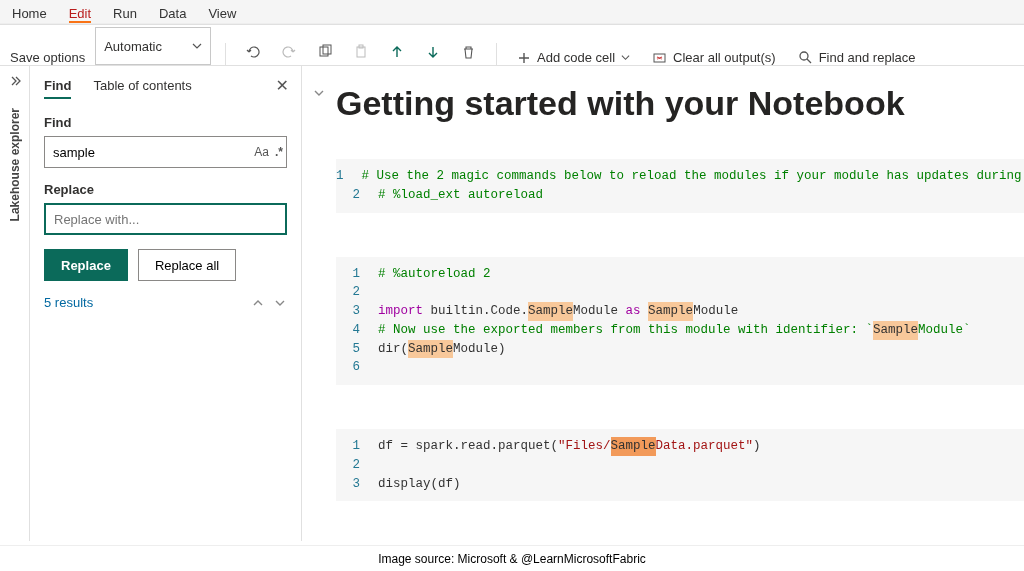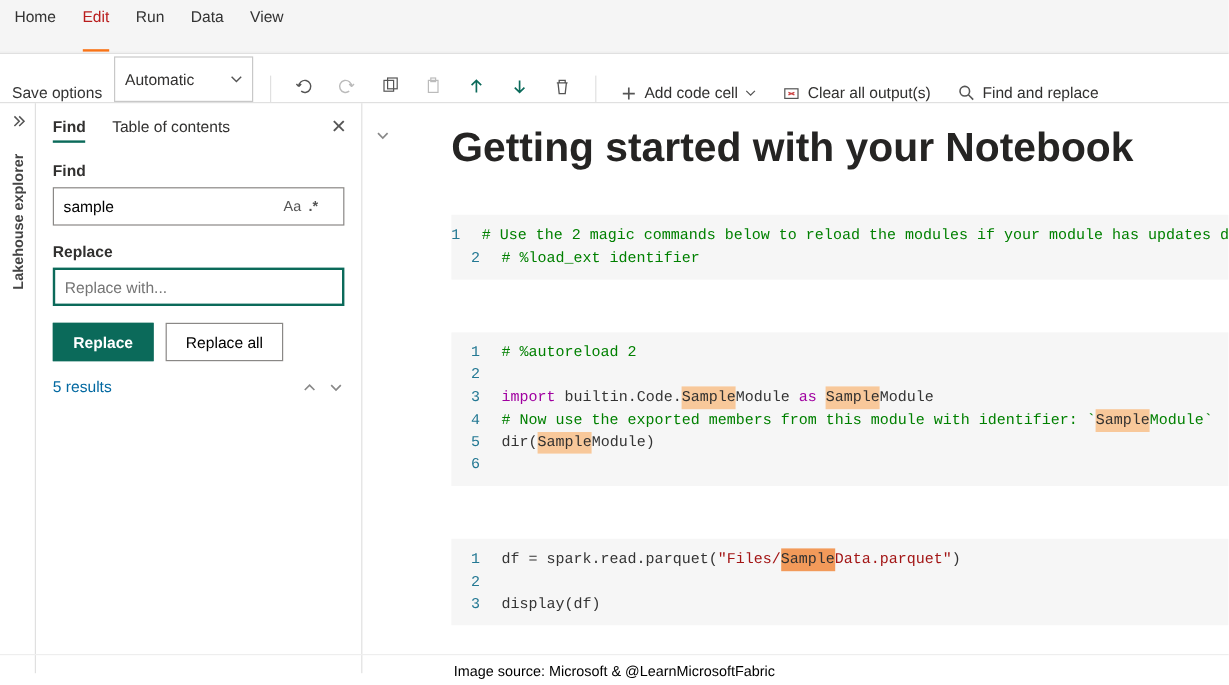--- a/index.html
+++ b/index.html
@@ -11,21 +11,21 @@
     width: 1024px;
     height: 571px;
     overflow: hidden;
     position: relative;
   }
   
   .menubar {
     display: flex;
     gap: 22px;
     padding: 6px 12px 0 12px;
-    height: 44px;
+    height: 24px;
     background: #f5f5f5;
     border-bottom: 1px solid #eee;
     font-size: 13px;
   }
   .menu-item { color: #333; cursor: pointer; padding-bottom: 4px; }
   .menu-item.active { color: #b91c1c; border-bottom: 2px solid #f97316; }
   
   .toolbar {
     display: flex;
     align-items: flex-end;
@@ -96,38 +96,37 @@
   .text-input {
     width: 100%;
     height: 32px;
     border: 1px solid #8a8886;
     padding: 0 56px 0 8px;
     font-size: 13px;
     outline: none;
   }
   .text-input.replace-i { border: 2px solid #0b6a5a; padding-right: 8px; }
   .input-icons {
-    position: absolute; right: 22px; top: 0; height: 32px;
+    position: absolute; right: 4px; top: 0; height: 32px;
     display: flex; align-items: center; gap: 6px;
     font-size: 12px; color: #555;
   }
   .btn-row { display: flex; gap: 10px; margin-bottom: 14px; }
   .btn {
     height: 32px; padding: 0 16px; font-size: 13px;
     border: 1px solid #8a8886; background: #fff; cursor: pointer;
   }
   .btn.primary { background: #0b6a5a; color: #fff; border-color: #0b6a5a; font-weight: 600; }
   .results-row { display: flex; align-items: center; justify-content: space-between; color: #0369a1; }
   .results-row .arrows { display: flex; gap: 8px; color: #888; }
   
   .nb-area {
     flex: 1;
     display: flex;
     overflow: hidden;
-    gap: 40px;
   }
   .gutter {
     width: 34px;
     display: flex;
     justify-content: center;
     padding-top: 20px;
     color: #888;
   }
   .nb-content {
     flex: 1;
@@ -323,21 +322,21 @@
         <svg width="14" height="14" viewBox="0 0 14 14">
             <path d="M3 5l4 4 4-4" stroke="#888" fill="none" stroke-width="1.4"></path>
           </svg>
       </span>
     </div>
     <div class="nb-content">
       <div class="nb-title">Getting started with your Notebook</div>
       <div id="cells">
           <div class="cell">
             <div class="code-line"><span class="ln">1</span><span class="cmt"># Use the 2 magic commands below to reload the modules if your module has updates during the cu</span></div>
-            <div class="code-line"><span class="ln">2</span><span class="cmt"># %load_ext identifier</span></div>
+            <div class="code-line"><span class="ln">2</span><span class="cmt"># %load_ext autoreload</span></div>
           </div>
           <div class="cell">
             <div class="code-line"><span class="ln">1</span><span class="cmt"># %autoreload 2</span></div>
             <div class="code-line"><span class="ln">2</span><span class="pl"></span></div>
             <div class="code-line"><span class="ln">3</span><span class="kw">import</span><span class="pl"> builtin.Code.</span><span class="hl">Sample</span><span class="pl">Module </span><span class="kw">as</span><span class="pl"> </span><span class="hl">Sample</span><span class="pl">Module</span></div>
             <div class="code-line"><span class="ln">4</span><span class="cmt"># Now use the exported members from this module with identifier: `</span><span class="hl">Sample</span><span class="cmt">Module`</span></div>
             <div class="code-line"><span class="ln">5</span><span class="pl">dir(</span><span class="hl">Sample</span><span class="pl">Module)</span></div>
             <div class="code-line"><span class="ln">6</span><span class="pl"></span></div>
           </div>
           <div class="cell">

